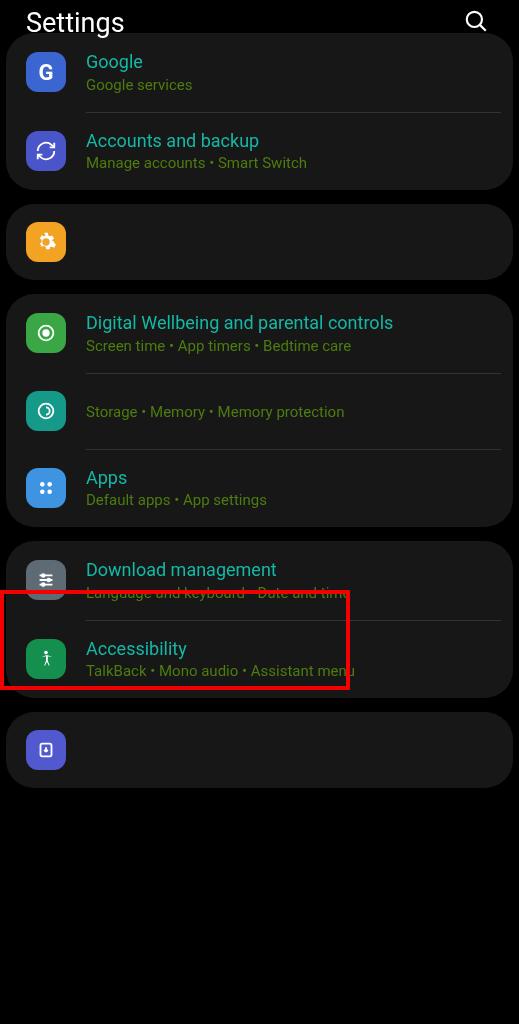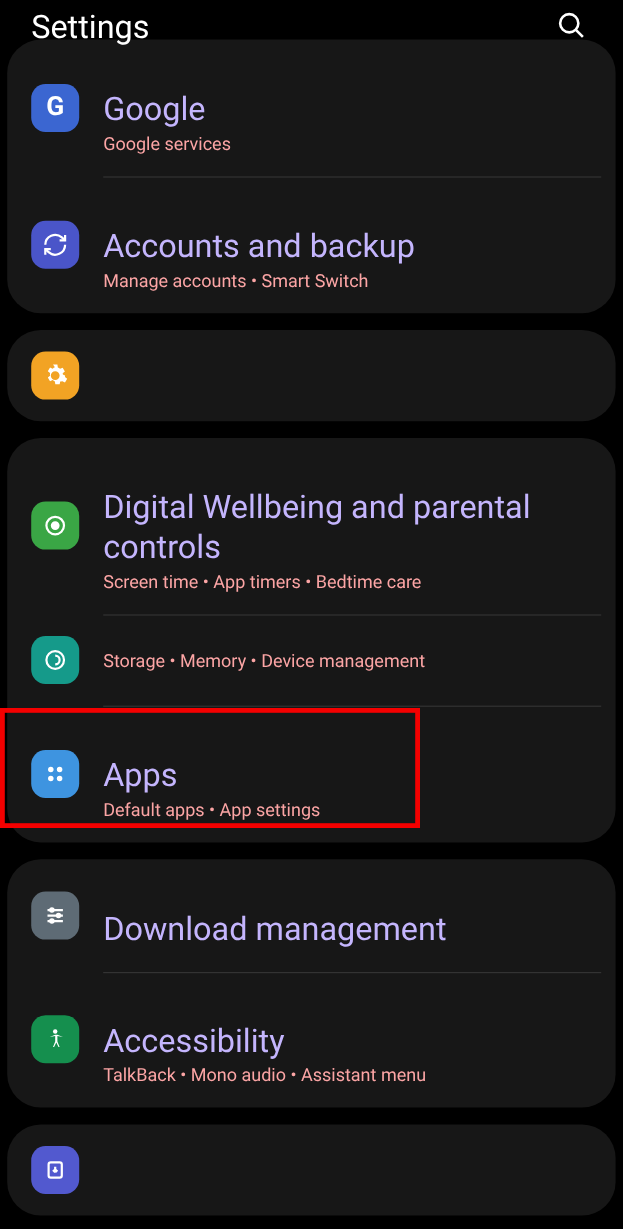--- a/index.html
+++ b/index.html
@@ -60,29 +60,28 @@
     display: flex;
     align-items: center;
     justify-content: center;
     flex-shrink: 0;
     margin-right: 20px;
   }
   .icon-badge svg { width: 22px; height: 22px; }
   .icon-badge .glyph { font-size: 22px; font-weight: 700; color: #fff; }
   .item-text { flex: 1; min-width: 0; }
   .item-title {
-    font-size: 27px;
+    font-size: 18px;
     font-weight: 400;
-    color: #c4b5fd;
+    color: #14b8a6;
     line-height: 1.25;
-    margin-top: 24px;
   }
   .item-sub {
     font-size: 15px;
-    color: #fca5a5;
+    color: #4d7c0f;
     margin-top: 2px;
   }
   .highlight-box {
     position: absolute;
     border: 4px solid #f40000;
     pointer-events: none;
     left: 0px;
     width: 350px;
     top: 590px;
     height: 100px;
@@ -154,21 +153,21 @@
       </div>
     </div>
     <div class="item">
       <div class="icon-badge" style="background:#159a8a">
         <svg viewBox="0 0 24 24" fill="none" stroke="#fff" stroke-width="2">
             <circle cx="12" cy="12" r="8"></circle>
             <path d="M12 8a4 4 0 010 8" fill="none"></path>
           </svg>
       </div>
       <div class="item-text">
-        <div class="item-sub">Storage  •  Memory  •  Device management</div>
+        <div class="item-sub">Storage  •  Memory  •  Memory protection</div>
       </div>
     </div>
     <div class="item">
       <div class="icon-badge" style="background:#3e94e0">
         <svg viewBox="0 0 24 24" fill="#fff">
             <circle cx="8" cy="8" r="2.5"></circle>
             <circle cx="16" cy="8" r="2.5"></circle>
             <circle cx="8" cy="16" r="2.5"></circle>
             <circle cx="16" cy="16" r="2.5"></circle>
           </svg>
@@ -187,20 +186,21 @@
             <line x1="5" y1="7" x2="19" y2="7"></line>
             <line x1="5" y1="12" x2="19" y2="12"></line>
             <line x1="5" y1="17" x2="19" y2="17"></line>
             <circle cx="9" cy="7" r="1.5" fill="#fff"></circle>
             <circle cx="15" cy="12" r="1.5" fill="#fff"></circle>
             <circle cx="9" cy="17" r="1.5" fill="#fff"></circle>
           </svg>
       </div>
       <div class="item-text">
         <div class="item-title">Download management</div>
+        <div class="item-sub">Language and keyboard  •  Date and time</div>
       </div>
     </div>
     <div class="item">
       <div class="icon-badge" style="background:#158f4e">
         <svg viewBox="0 0 24 24" fill="#fff">
             <circle cx="12" cy="5" r="2"></circle>
             <path d="M12 8l-5 2 5-1v5l-2 5h1l2-4 2 4h1l-2-5v-5l5 1-5-2z"></path>
           </svg>
       </div>
       <div class="item-text">

